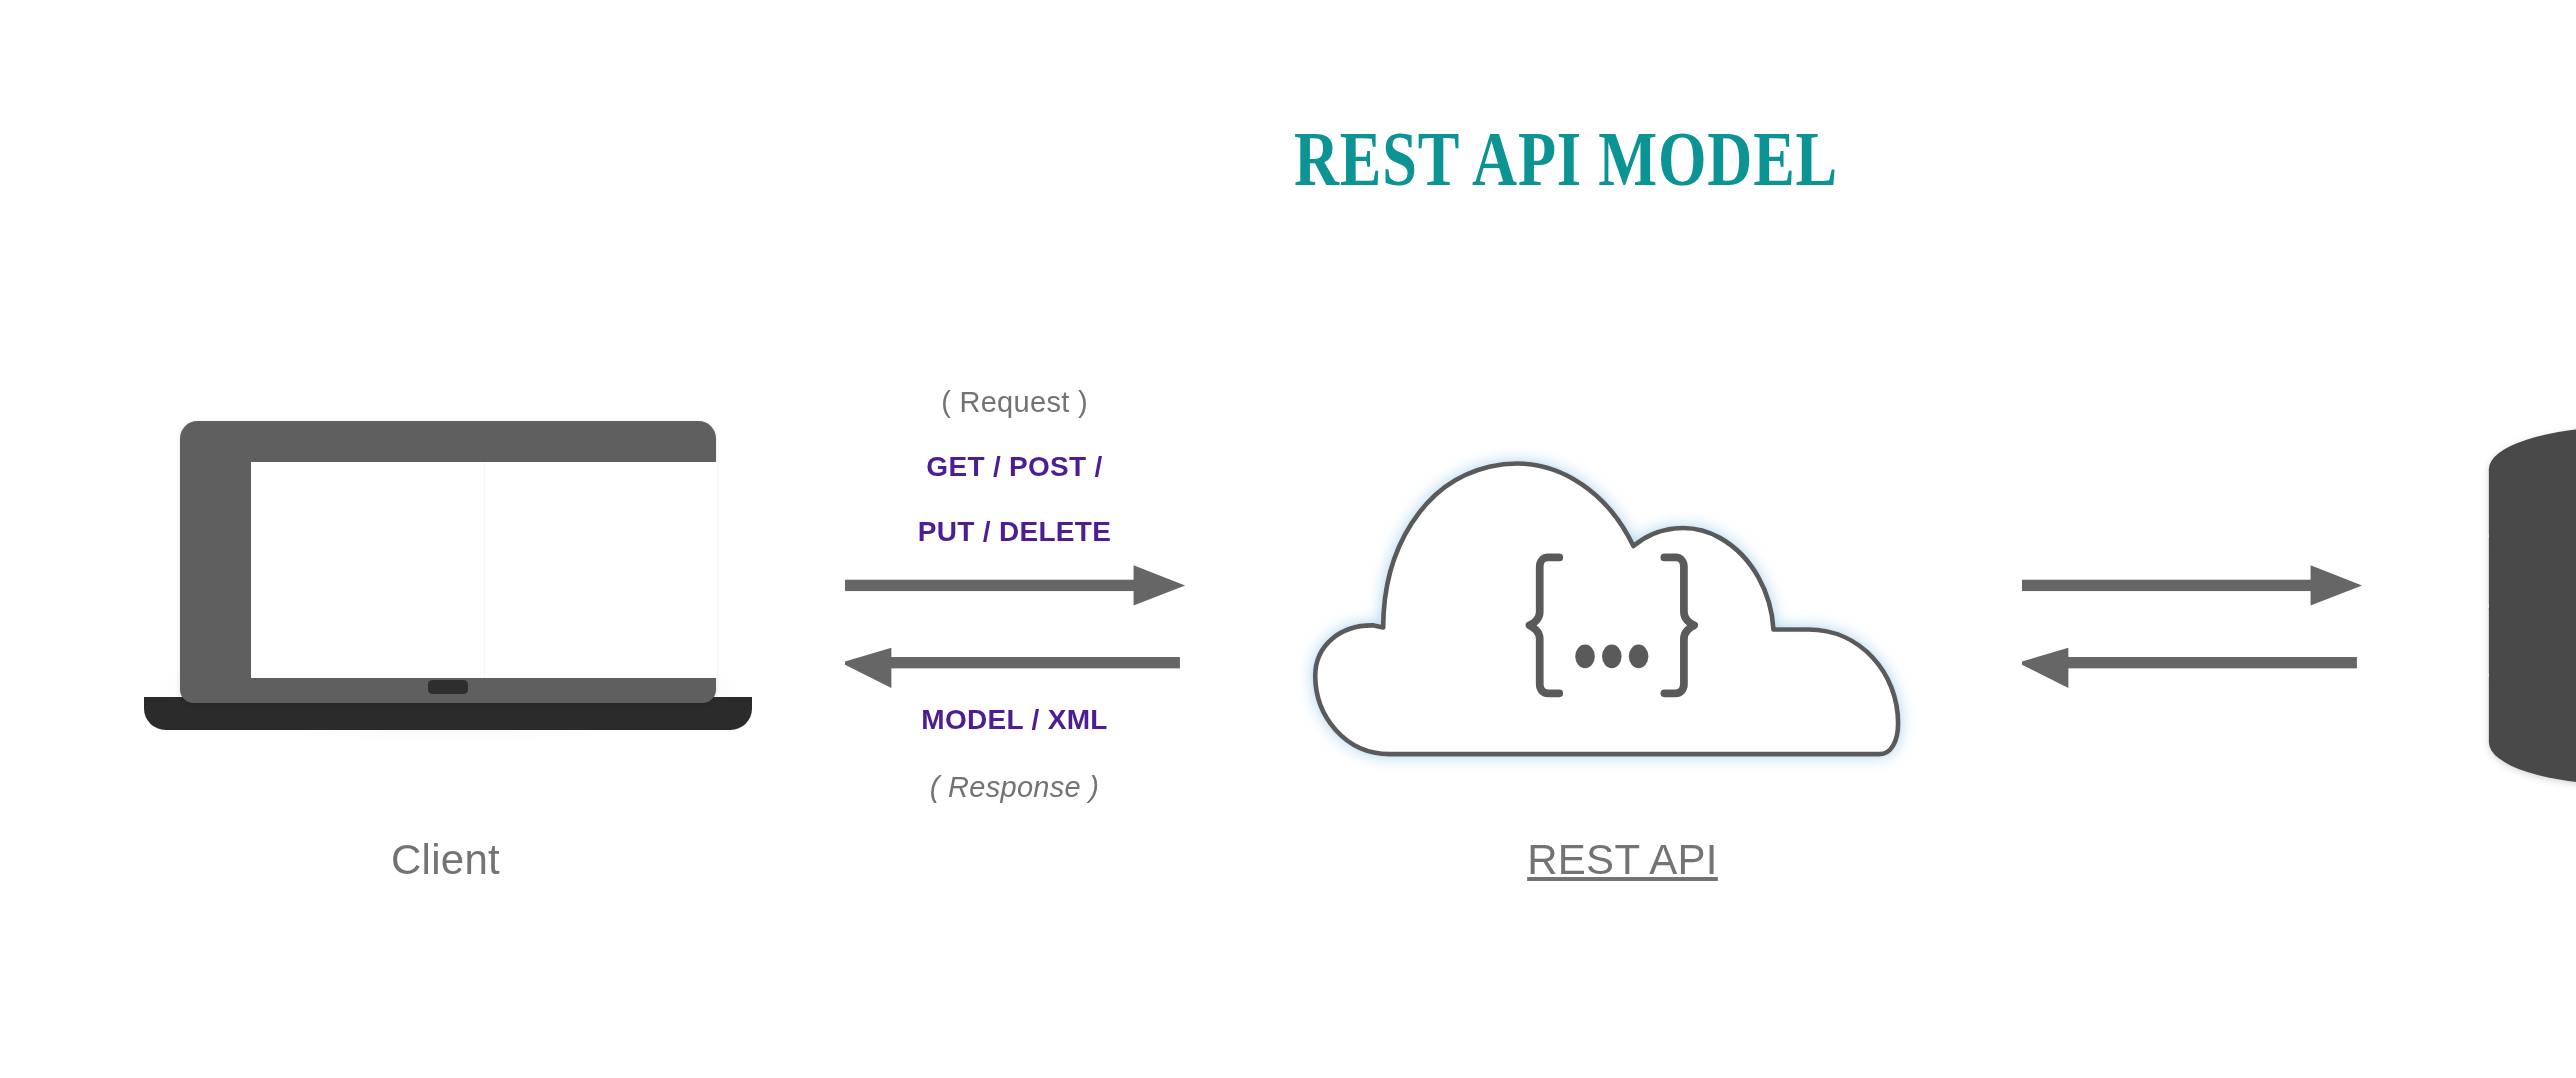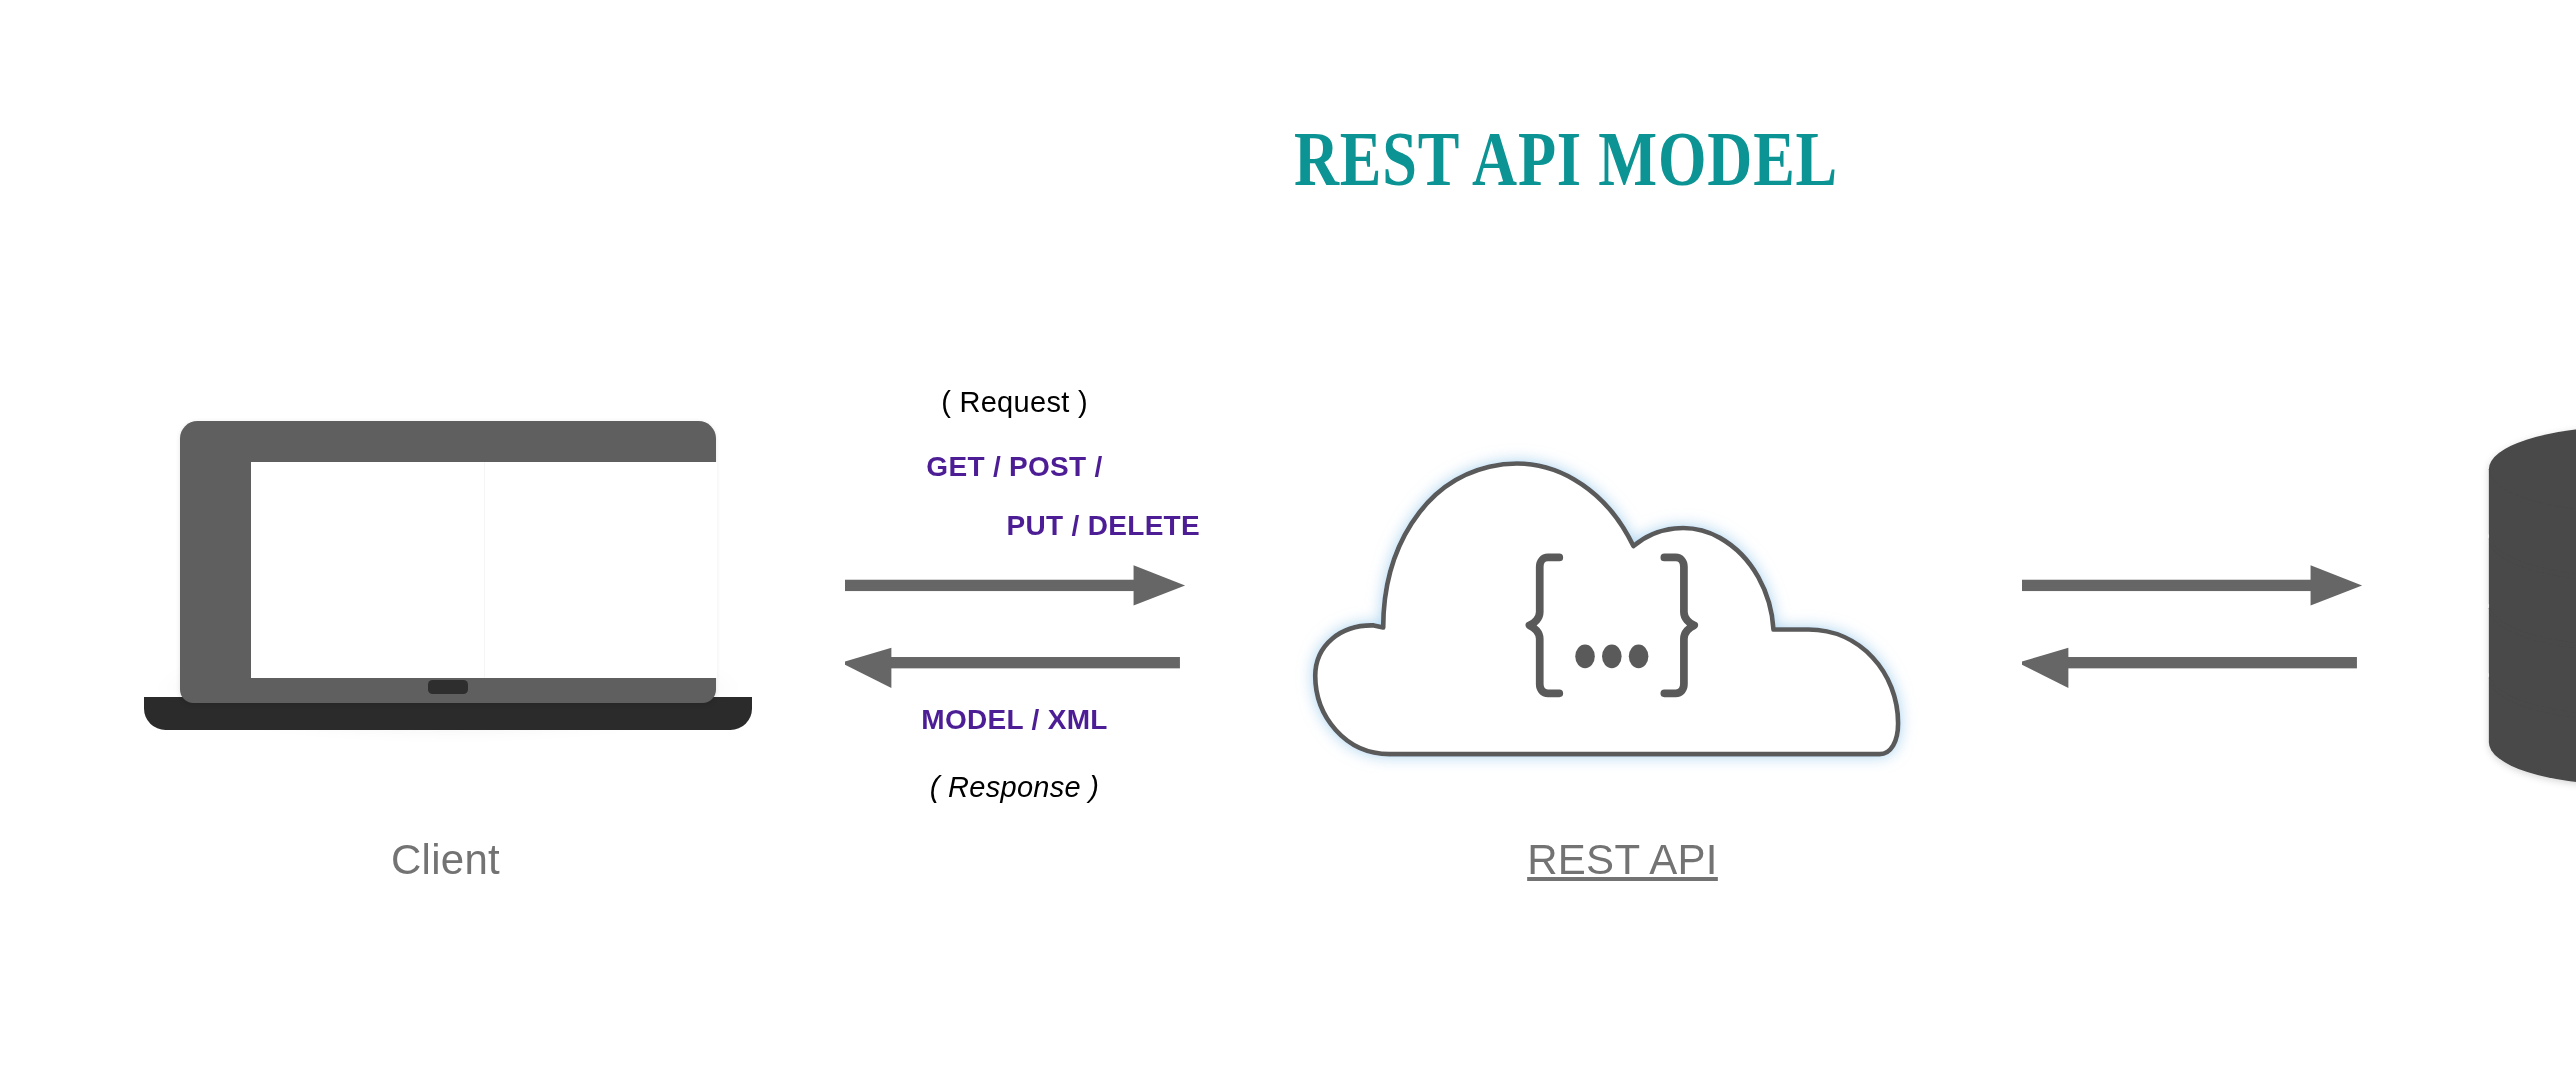--- a/index.html
+++ b/index.html
@@ -114,34 +114,34 @@
   }
   .lbl {
     position: absolute;
     left: 0;
     width: 371px;
     text-align: center;
     white-space: nowrap;
     line-height: 1;
   }
   .lbl-muted {
-    color: #000000;
+    color: #737373;
     font-size: 29px;
     font-weight: 400;
     letter-spacing: 0.3px;
   }
   .lbl-accent {
     color: #4c1d95;
     font-size: 28px;
     font-weight: 700;
     letter-spacing: 0.3px;
   }
   .lbl-request   { top: 7.2px; }
   .lbl-methods-1 { top: 72px; }
-  .lbl-methods-2 { top: 131px; text-align: right; }
+  .lbl-methods-2 { top: 137px; }
   .lbl-format    { top: 325px; }
   .lbl-response  { top: 392px; font-style: italic; }
 
   
   .arrowsvg { position: absolute; display: block; }
   .arr-left-pair  { left: 845px; top: 562px; }
   .arr-right-pair { left: 2022px; top: 562px; }
 
   
   .cloud {

